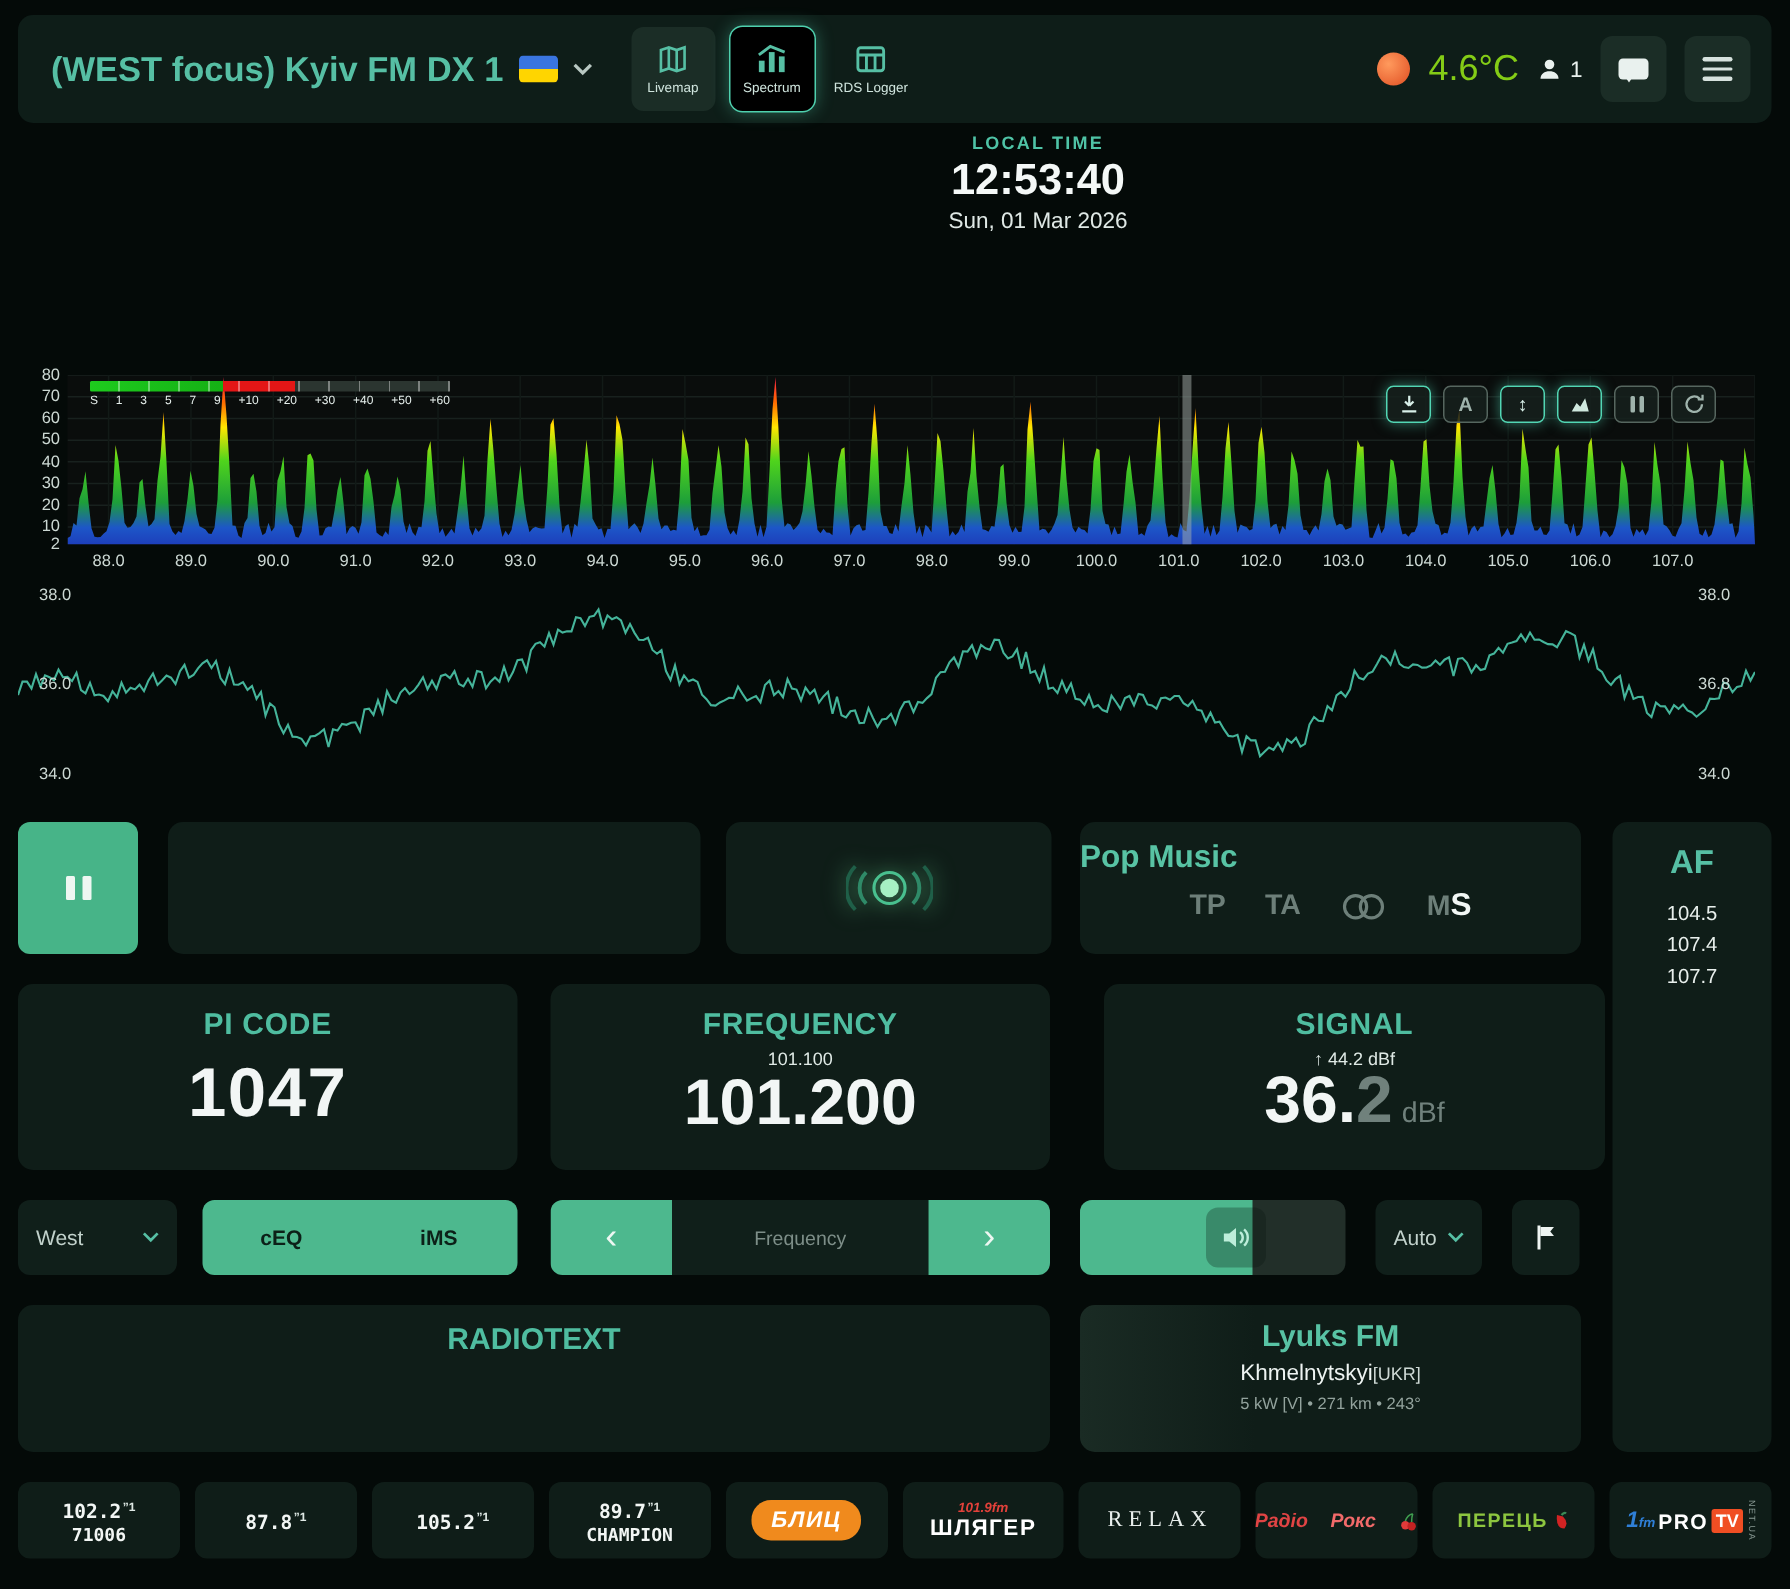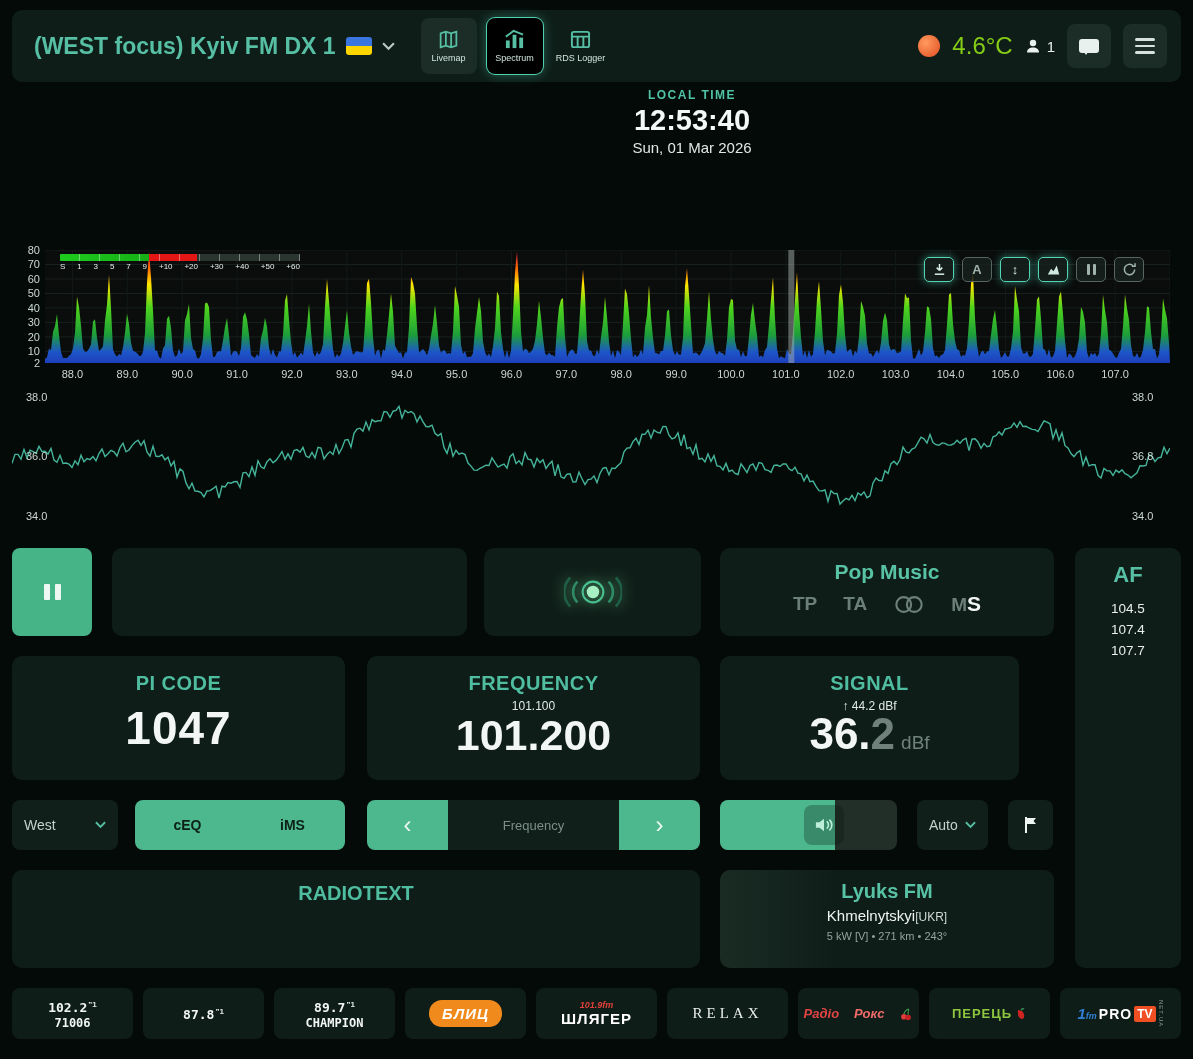--- a/index.html
+++ b/index.html
@@ -54,21 +54,21 @@
   .hist{position:absolute;left:12px;top:390px;width:1158px;height:135px}
 
   
   .panel{position:absolute;background:#0f1d18;border-radius:10px}
   .stopbtn{left:12px;top:548px;width:80px;height:88px;background:#47b488;border:none;border-radius:8px;position:absolute;display:flex;align-items:center;justify-content:center;cursor:pointer}
   .stop-ic{display:flex;gap:5px}
   .stop-ic i{display:block;width:6px;height:16px;background:#eef7f2;border-radius:1px}
   .ps-panel{left:112px;top:548px;width:355px;height:88px}
   .tune-panel{left:484px;top:548px;width:217px;height:88px;display:flex;align-items:center;justify-content:center}
   .tuneind{filter:drop-shadow(0 0 7px rgba(120,255,170,.55))}
-  .rds-panel{left:720px;top:548px;width:334px;height:88px;text-align:center}
+  .rds-panel{left:720px;top:548px;width:334px;height:88px;text-align:left}
   .pty{color:#58c3a4;font-size:21px;font-weight:bold;margin-top:12px}
   .flagsrow{display:flex;align-items:center;justify-content:center;gap:26px;margin-top:8px}
   .flagsrow .dim{color:#6d7f79;font-size:19px;font-weight:bold}
   .ms .m{color:#6d7f79;font-size:19px;font-weight:bold}
   .ms .s{color:#f2f7f5;font-size:21px;font-weight:bold}
   .af-panel{left:1075px;top:548px;width:106px;height:420px;text-align:center}
   .af-title{color:#56bfa4;font-size:22px;font-weight:bold;margin-top:14px}
   .af-item{color:#e8efec;font-size:13.5px;line-height:21px;cursor:pointer}
   .af-item:first-of-type{margin-top:10px}
 
@@ -330,21 +330,21 @@
 
   <div class="card" style="left:12px;width:333px">
     <h3>PI CODE</h3>
     <div class="bigval">1047</div>
   </div>
   <div class="card" style="left:367px;width:333px">
     <h3>FREQUENCY</h3>
     <div class="subval">101.100</div>
     <div class="freqval">101.200</div>
   </div>
-  <div class="card" style="left:720px;width:299px">
+  <div class="card" style="left:736px;width:334px">
     <h3>SIGNAL</h3>
     <div class="subval"><span>↑</span> <span>44.2 dBf</span></div>
     <div class="sigrow">
       <span class="v1">36.</span><span class="v2">2</span><span class="unit">dBf</span>
     </div>
   </div>
 
   <div class="select" style="left:12px;width:106px">
     <span>West</span>
     <svg width="11" height="8" viewBox="0 0 12 8">
@@ -395,20 +395,23 @@
     <div class="st-det">5 kW [V] • 271 km • 243°</div>
   </div>
 
   <div id="stations" class="tiles">
       <div class="tile">
         <div class="t-freq">102.2<span class="t-sup">”1</span></div>
         <div class="t-freq2">71006</div>
       </div>
       <div class="tile">
         <div class="t-freq">87.8<span class="t-sup">”1</span></div>
+      </div>
+      <div class="tile">
+        <div class="t-freq">105.2<span class="t-sup">”1</span></div>
       </div>
       <div class="tile">
         <div class="t-freq">89.7<span class="t-sup">”1</span></div>
         <div class="t-freq2">CHAMPION</div>
       </div>
       <div class="tile">
         <span class="blitz">БЛИЦ</span>
       </div>
       <div class="tile">
         <div class="shl-top">101.9fm</div>

